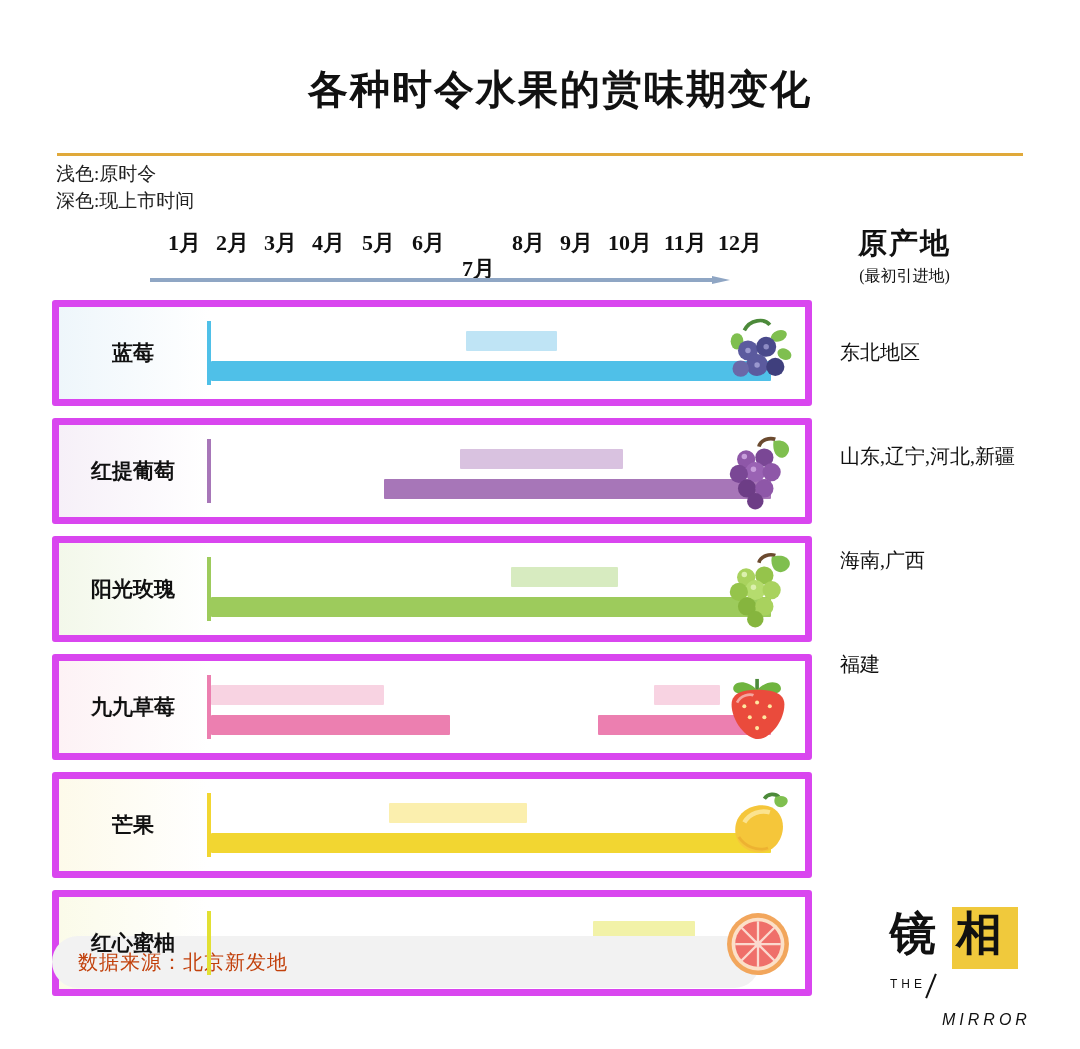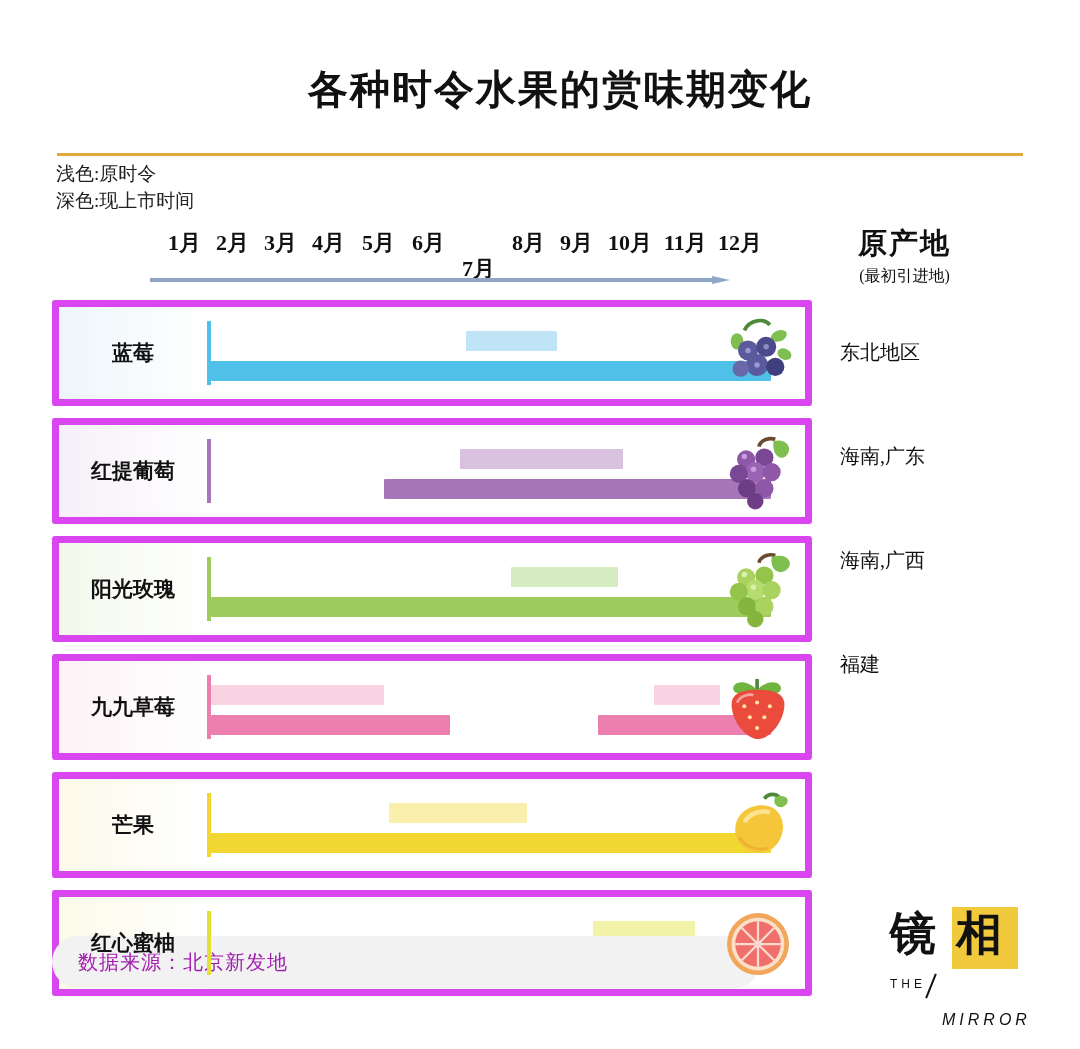--- a/index.html
+++ b/index.html
@@ -107,21 +107,21 @@
     font-family:"Liberation Serif", serif;
     font-size:20px;color:#111;
     white-space:nowrap;
   }
   .source{
     position:absolute;left:52px;top:936px;
     width:708px;height:52px;
     background:#f2f2f2;border-radius:26px;
     display:flex;align-items:center;
     font-family:"Liberation Serif", serif;
-    font-size:20px;color:#a21caf;
+    font-size:20px;color:#c2410c;
     padding-left:26px;box-sizing:border-box;
     letter-spacing:1px;
   }
   .logo{
     position:absolute;right:58px;bottom:42px;
     width:132px;height:104px;
   }
   .logo .jing{
     position:absolute;left:0;top:0;
     font-family:"Liberation Serif", serif;
@@ -325,21 +325,21 @@
               <line x1="27" y1="26" x2="63" y2="62"></line>
               <line x1="63" y1="26" x2="27" y2="62"></line>
             </g>
             <circle cx="45" cy="44" r="4" fill="#fbd9cf"></circle>
           </g>
         </svg></div>
     </div>
   </div>
 <div class="origins" id="origins">
     <div class="origin">东北地区</div>
-    <div class="origin">海南,广东</div>
+    <div class="origin">山东,辽宁,河北,新疆</div>
     <div class="origin">海南,广西</div>
     <div class="origin">福建</div>
   </div>
 
 <div class="source">数据来源：北京新发地</div>
 
 <div class="logo">
   <div class="jing">镜</div>
   <div class="xiang">
       <span>相</span>

